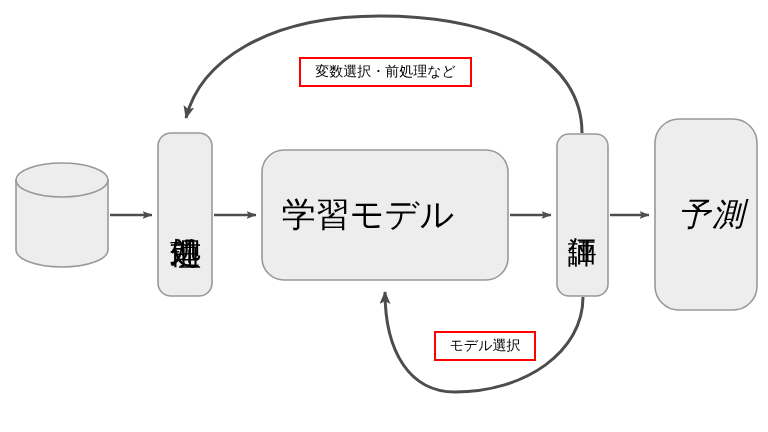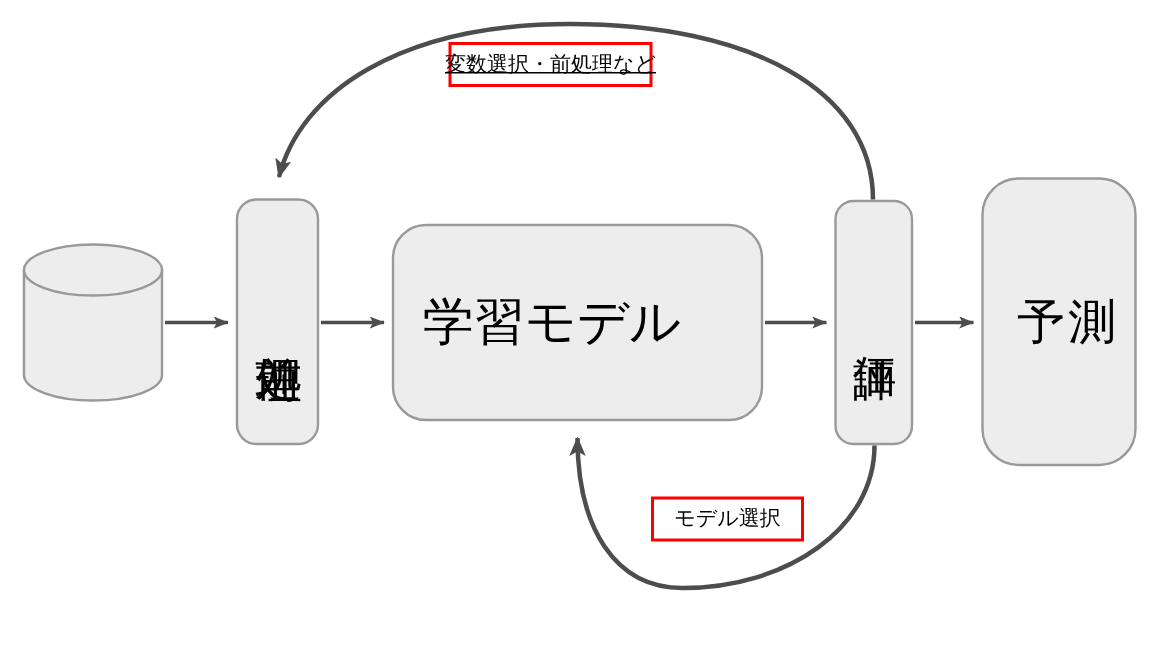--- a/index.html
+++ b/index.html
@@ -62,40 +62,40 @@
     line-height: 1.05;
   }
   
   #label-predict {
     left: 655px;
     top: 119px;
     width: 114px;
     height: 191px;
     font-size: 32px;
     letter-spacing: 2px;
+    font-style: italic;
   }
   .annotation {
     position: absolute;
     background: #ffffff;
     border: 2px solid #ff0000;
     color: #000000;
     font-family: "Liberation Sans", "DejaVu Sans", sans-serif;
     font-size: 14px;
     display: flex;
     align-items: center;
     justify-content: center;
     white-space: nowrap;
     box-sizing: border-box;
   }
   #annotation-top {
     left: 299px;
-    top: 28px;
-    width: 136px;
+    top: 57px;
+    width: 173px;
     height: 30px;
-    text-decoration: underline;
   }
   #annotation-bottom {
     left: 434px;
     top: 331px;
     width: 102px;
     height: 30px;
   }
 </style>
 </head>
 <body>

